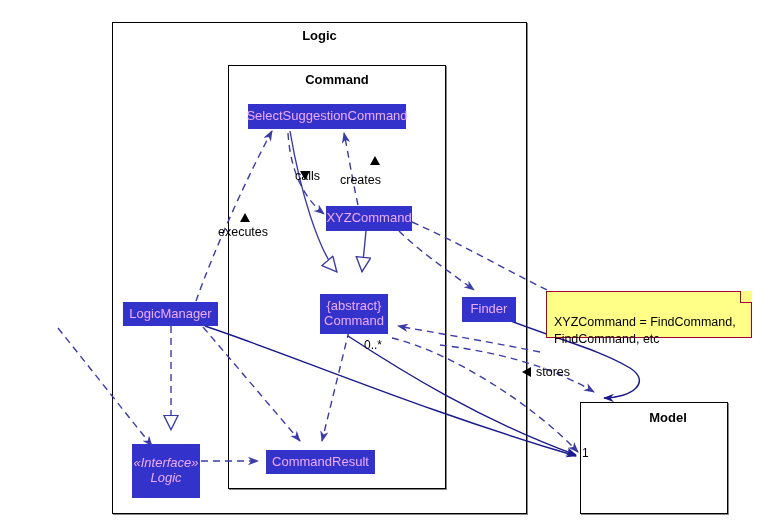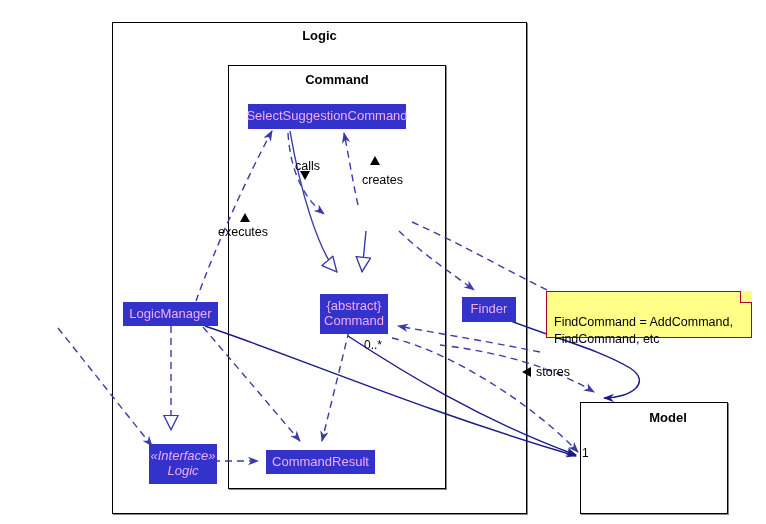--- a/index.html
+++ b/index.html
@@ -186,40 +186,41 @@
       <polygon points="370,165 380,165 375,156"></polygon>
 
       <polygon points="240,222 250,222 245,213"></polygon>
 
       <polygon points="531,367 531,377 522,372"></polygon>
     </g>
   </svg>
 
   <div class="cls" style="left:248px; top:104px; width:158px; height:25px;">SelectSuggestionCommand</div>
 
+  <div class="cls" style="left:326px; top:206px; width:86px; height:25px;">XYZCommand</div>
 
   <div class="cls" style="left:320px; top:294px; width:68px; height:40px;">{abstract}
 Command</div>
 
   <div class="cls" style="left:462px; top:297px; width:54px; height:25px;text-align:right;">Finder</div>
 
   <div class="cls" style="left:123px; top:302px; width:95px; height:24px;">LogicManager</div>
 
-  <div class="cls iface" style="left:132px; top:444px; width:68px; height:40px;margin-left:17px;">«Interface»
+  <div class="cls iface" style="left:132px; top:444px; width:68px; height:54px;">«Interface»
 Logic</div>
 
   <div class="cls" style="left:266px; top:450px; width:109px; height:24px;">CommandResult</div>
 
   <div class="note" style="left:546px; top:291px; width:206px; height:47px;">
-    <span>FindCommand = AddCommand,
+    <span>XYZCommand = FindCommand,
 FindCommand, etc</span>
     <span class="note-fold"></span>
   </div>
 
-  <div class="edge-label" style="left:295px; top:159px;">calls</div>
-  <div class="edge-label" style="left:362px; top:173px;">creates</div>
+  <div class="edge-label" style="left:295px; top:169px;">calls</div>
+  <div class="edge-label" style="left:340px; top:173px;">creates</div>
   <div class="edge-label" style="left:218px; top:225px;">executes</div>
   <div class="edge-label" style="left:536px; top:365px;">stores</div>
 
   <div class="mult-label" style="left:364px; top:338px;">0..*</div>
   <div class="mult-label" style="left:582px; top:446px;">1</div>
 
 </div>
 
 </body></html>

